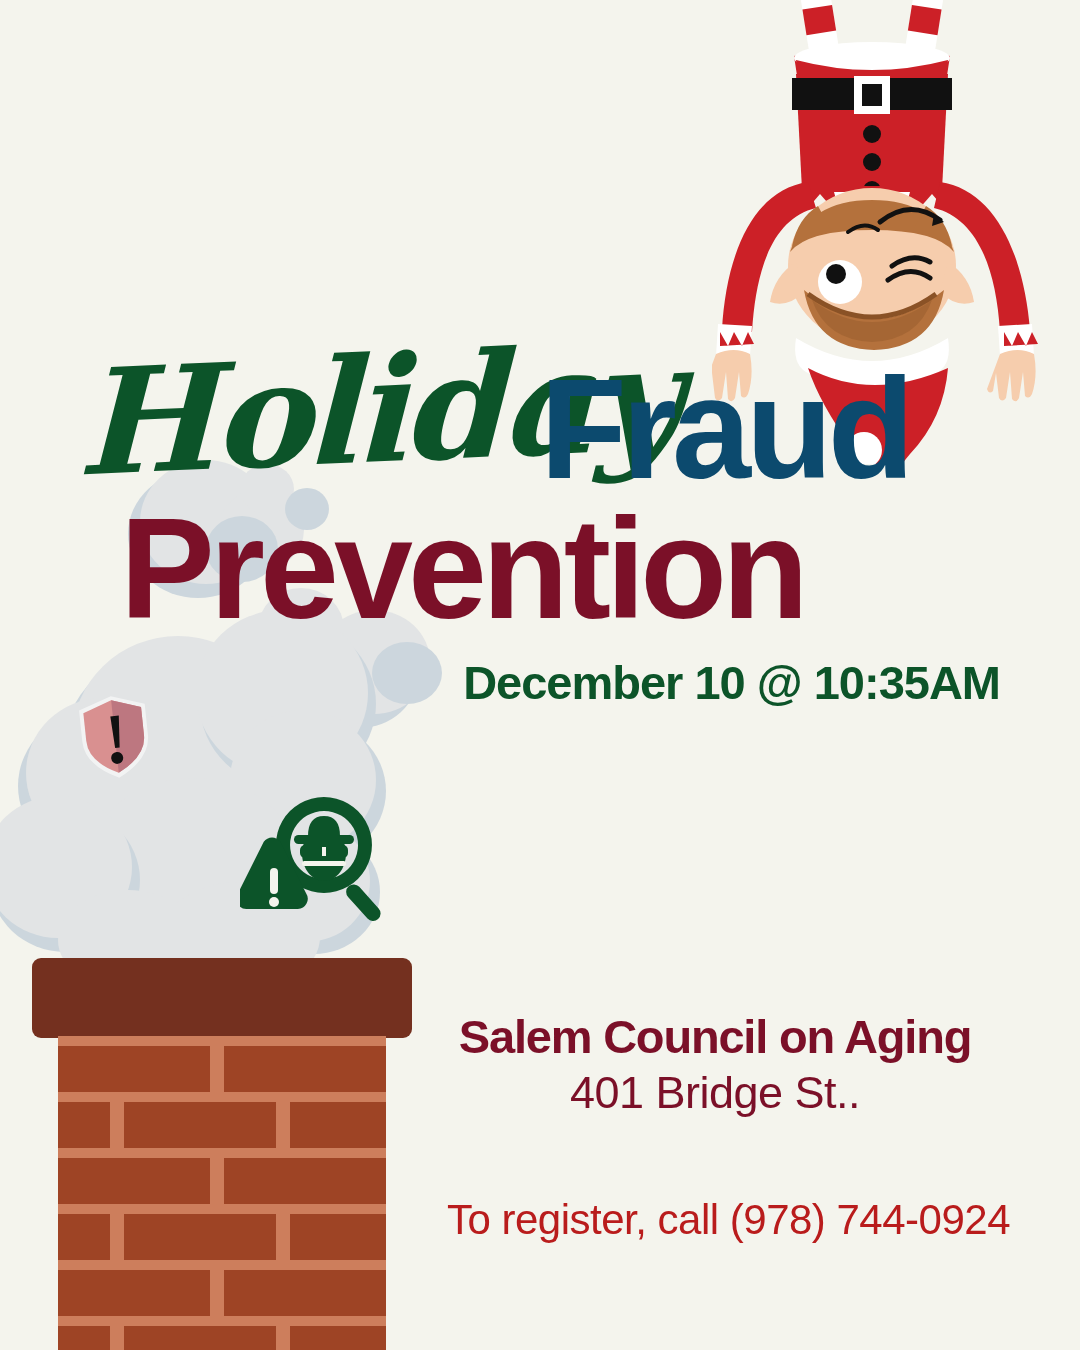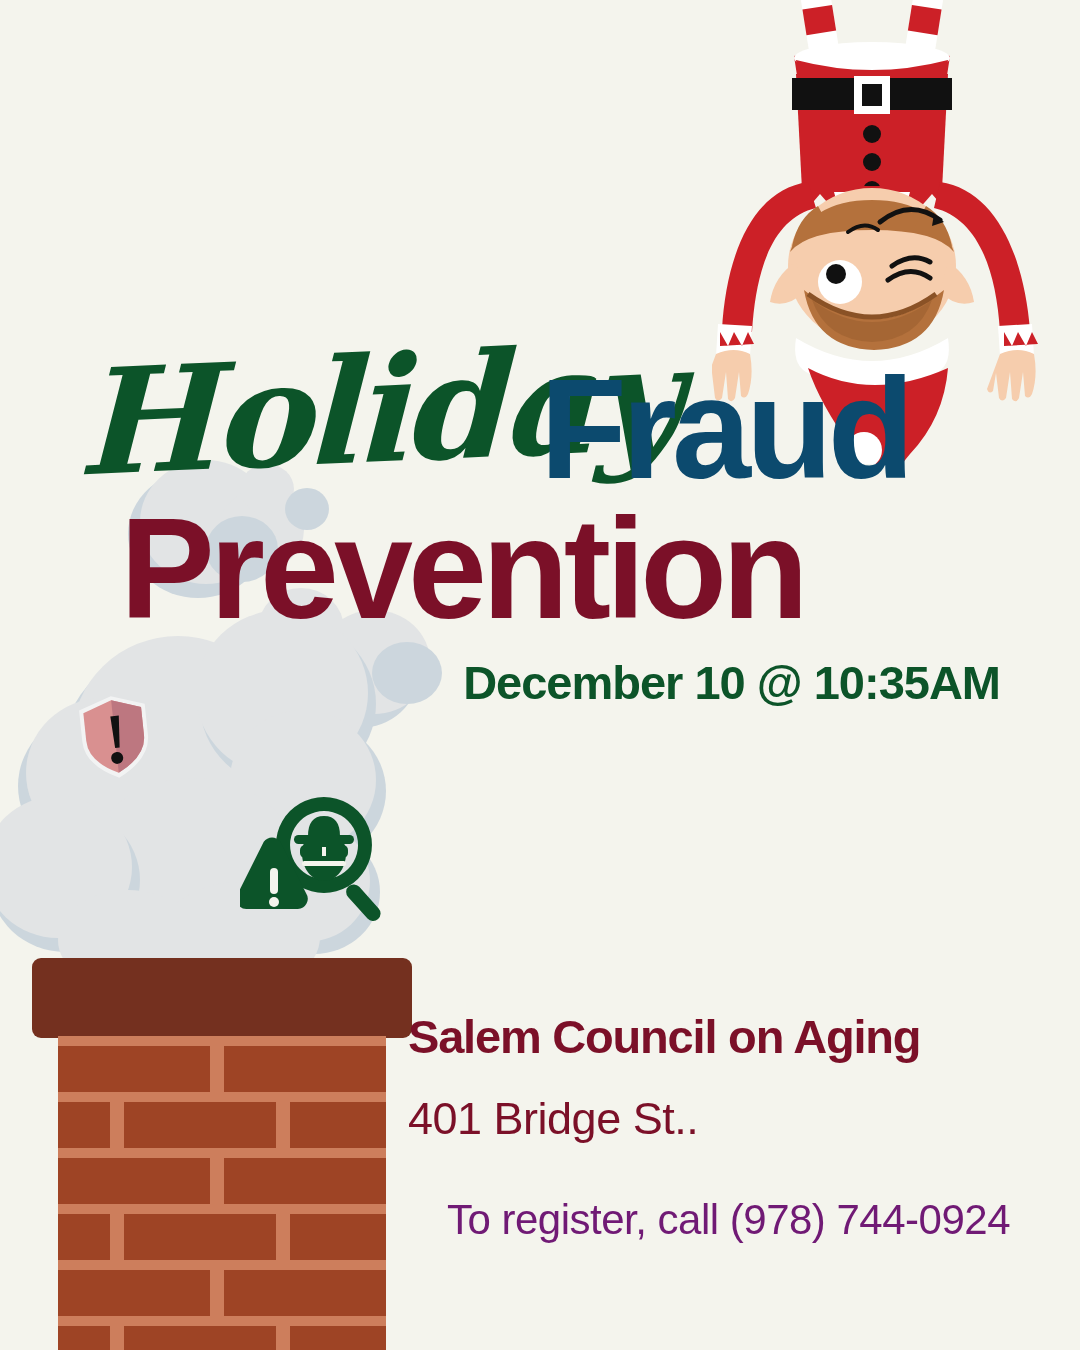--- a/index.html
+++ b/index.html
@@ -80,46 +80,45 @@
   #event-datetime {
     position:absolute; left:0; top:655px; width:1000px;
     text-align:right;
     font-family:"Liberation Sans", sans-serif;
     font-weight:700;
     font-size:47px;
     letter-spacing:-1px;
     color:#0c5429;
   }
 
-  #venue-block { position:absolute; left:408px; top:1010px; width:590px; text-align:left; }
+  #venue-block { position:absolute; left:420px; top:1010px; width:590px; text-align:center; }
   #venue-name {
     font-family:"Liberation Sans", sans-serif;
     font-weight:700;
     font-size:47px;
     letter-spacing:-1.2px;
     color:#7b1028;
     line-height:1.15;
   }
   .venue-addr {
     font-family:"Liberation Sans", sans-serif;
     font-weight:400;
     font-size:45px;
     letter-spacing:-0.5px;
     color:#7b1028;
     line-height:1.28;
-    margin-top:26px;
   }
   #register-line {
     position:absolute; left:380px; top:1196px; width:630px;
     text-align:right;
     font-family:"Liberation Sans", sans-serif;
     font-weight:400;
     font-size:42px;
     letter-spacing:-0.5px;
-    color:#701a75;
+    color:#b91c1c;
   }
 </style>
 </head>
 <body>
 
 <div id="poster">
 
   <div id="smoke">
 
     <div class="puff shade" style="left:300px; top:190px; width:118px; height:108px;"></div>

